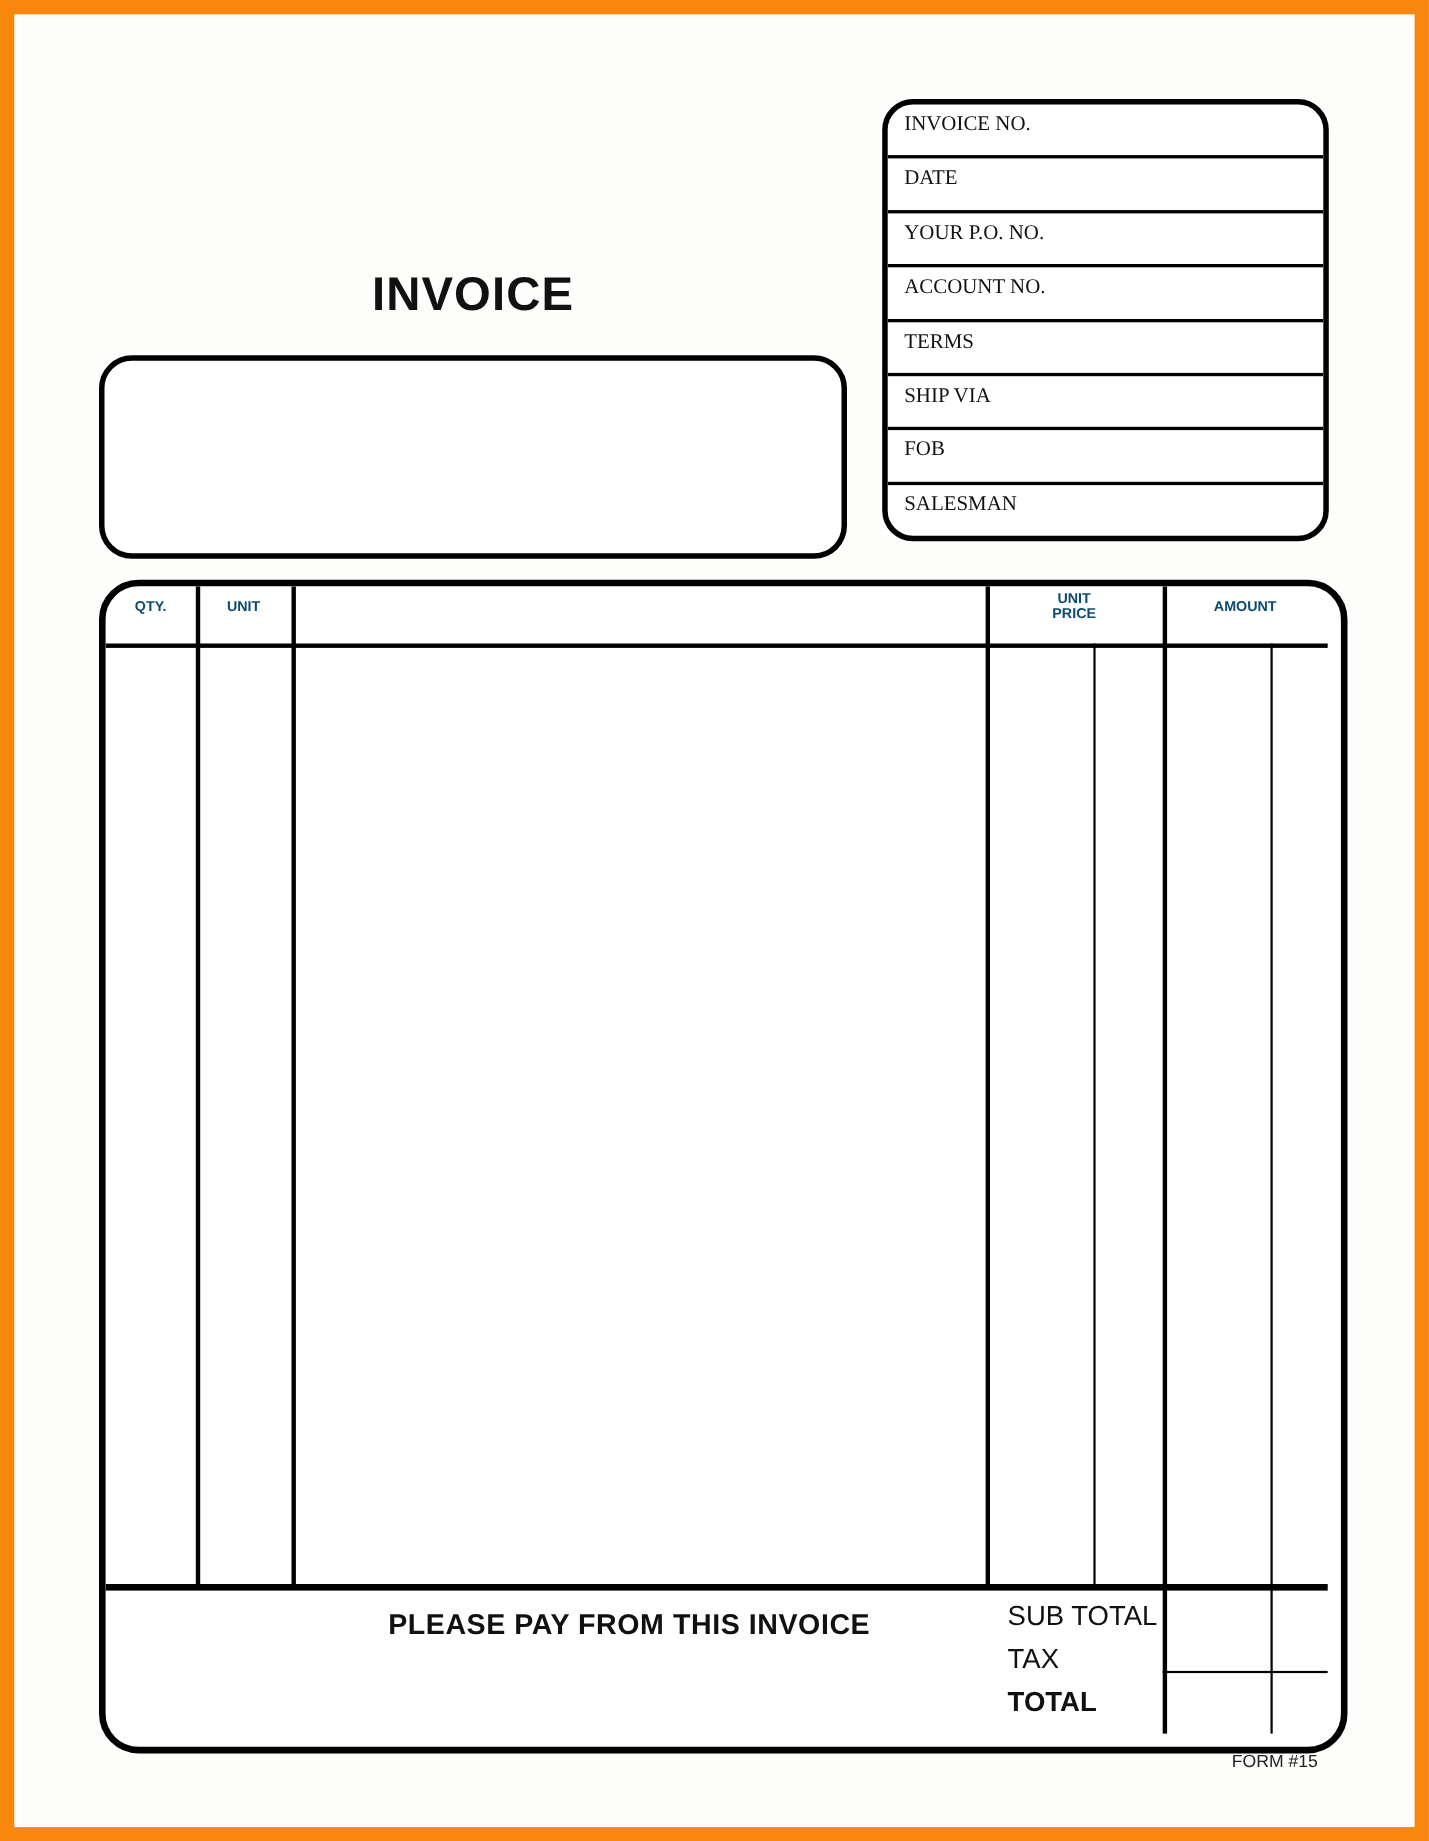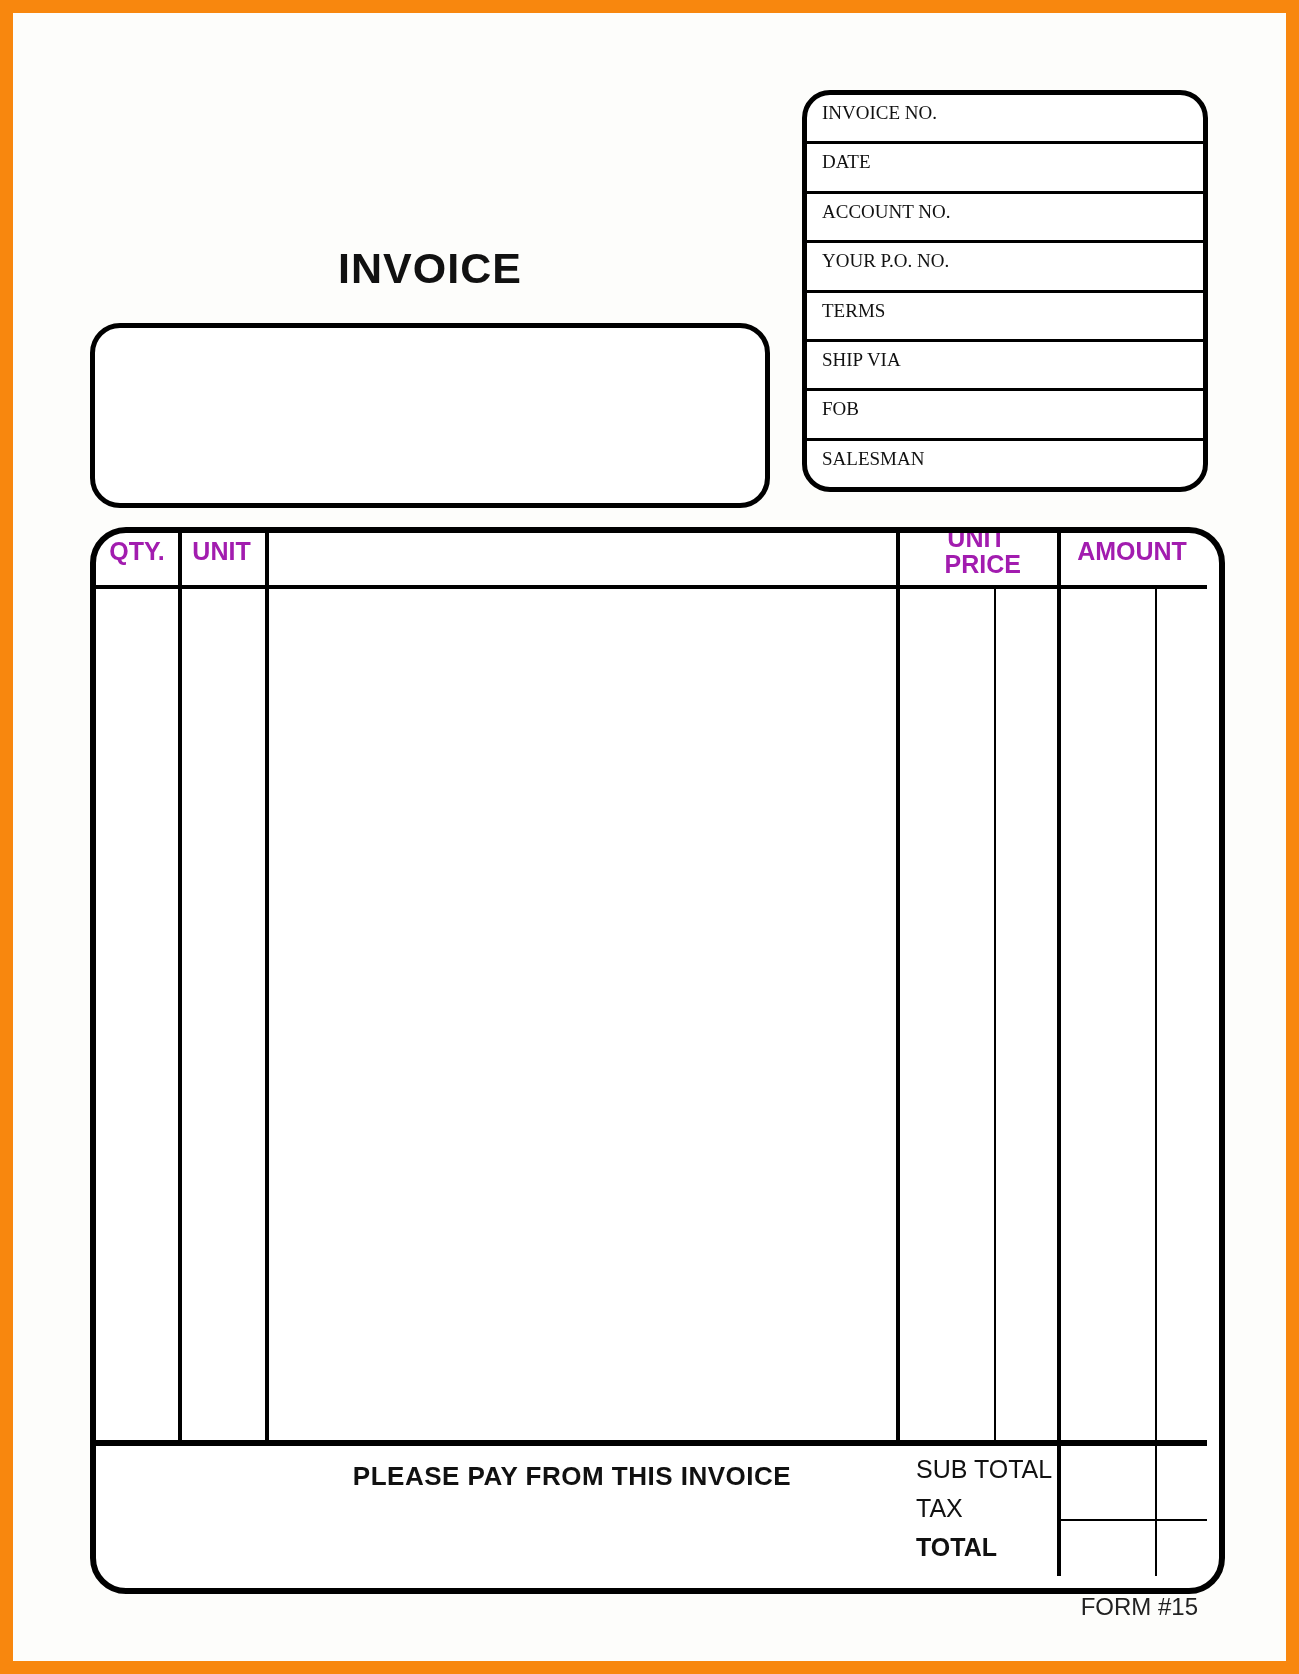--- a/index.html
+++ b/index.html
@@ -51,60 +51,60 @@
     border:6px solid #000;border-radius:36px;
     background:#fff;
     overflow:hidden;
   }
   .tline{position:absolute;background:#000;}
   
   .col-head{
     position:absolute;top:0;height:36px;
     display:flex;align-items:center;justify-content:center;
     text-align:center;
-    font-size:25px;font-weight:bold;color:#a21caf;line-height:1.05;
+    font-size:13px;font-weight:bold;color:#0c4a6e;line-height:1.05;
   }
   
   .pay-msg{
     position:absolute;left:96px;top:928px;width:760px;
     text-align:center;
     font-size:26px;font-weight:bold;color:#111;
     letter-spacing:.5px;
   }
   .tot-label{
     position:absolute;left:820px;
     font-size:25px;color:#111;white-space:nowrap;
   }
   .form-number{
     position:absolute;left:990px;top:1580px;width:195px;
     text-align:right;
-    font-size:24px;color:#222;
+    font-size:16px;color:#222;
   }
 </style>
 </head>
 <body>
 
 <div class="sheet">
 
   <div class="title">INVOICE</div>
 
   <div class="address-box"></div>
 
   <div class="info-box">
     <div class="info-row">
       <span class="info-label">INVOICE NO.</span>
     </div>
     <div class="info-row">
       <span class="info-label">DATE</span>
     </div>
     <div class="info-row">
-      <span class="info-label">ACCOUNT NO.</span>
+      <span class="info-label">YOUR P.O. NO.</span>
     </div>
     <div class="info-row">
-      <span class="info-label">YOUR P.O. NO.</span>
+      <span class="info-label">ACCOUNT NO.</span>
     </div>
     <div class="info-row">
       <span class="info-label">TERMS</span>
     </div>
     <div class="info-row">
       <span class="info-label">SHIP VIA</span>
     </div>
     <div class="info-row">
       <span class="info-label">FOB</span>
     </div>

